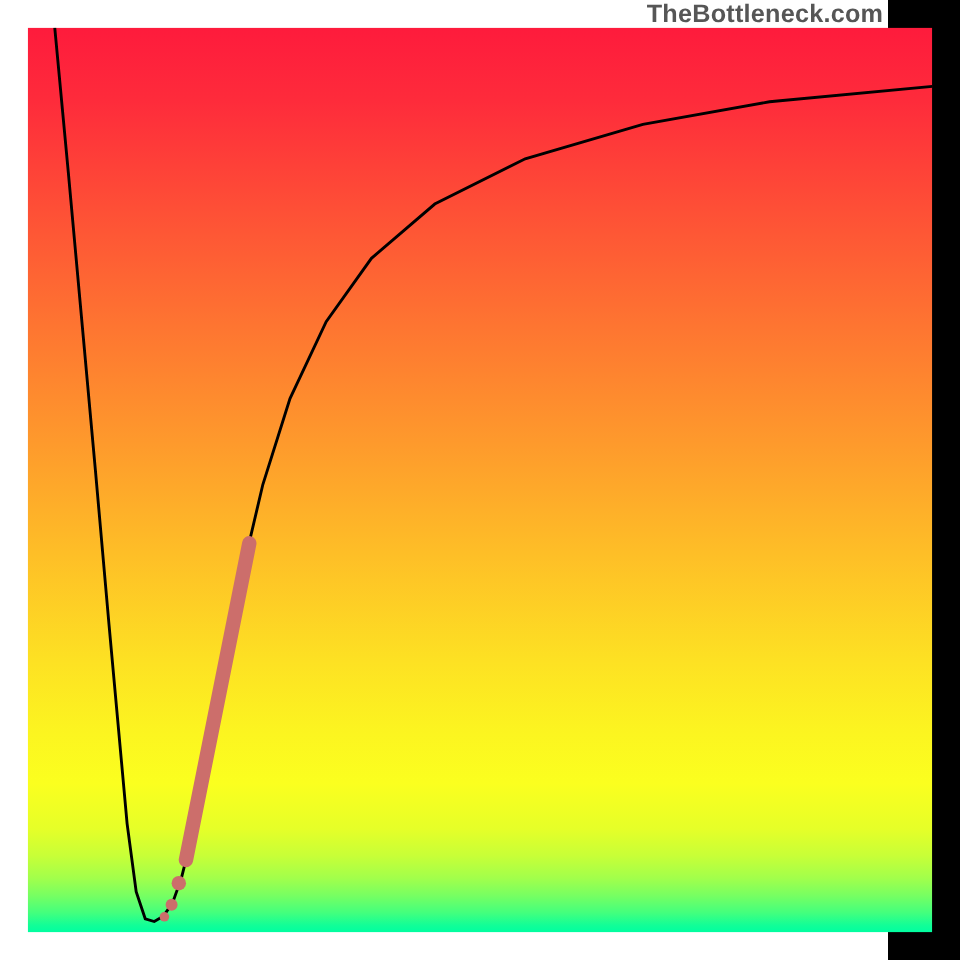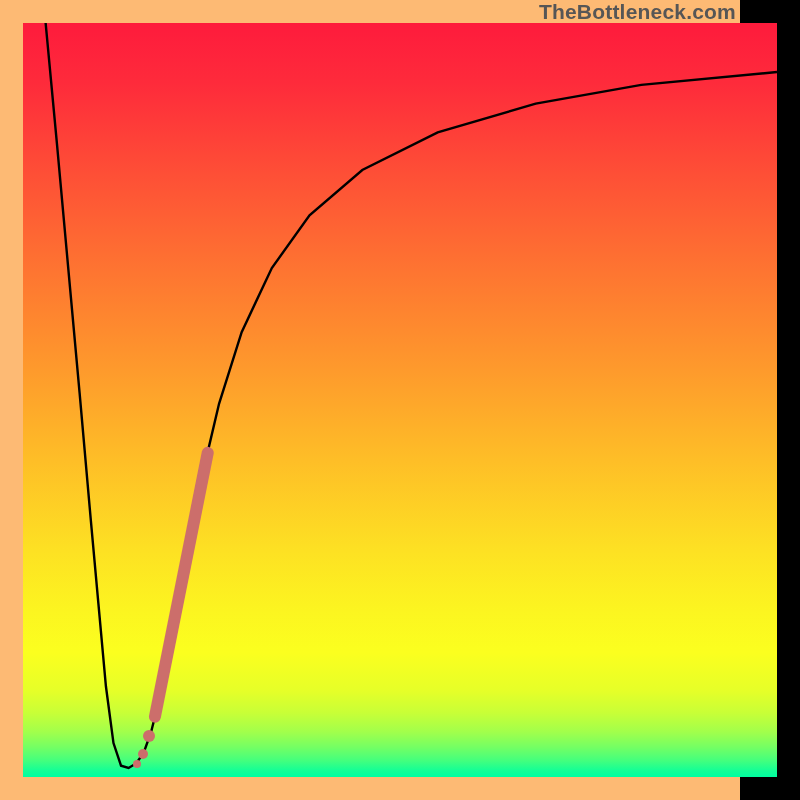--- a/index.html
+++ b/index.html
@@ -7,21 +7,21 @@
     padding: 0;
     width: 800px;
     height: 800px;
     overflow: hidden;
     background: #000;
   }
   .frame {
     position: relative;
     width: 740px;
     height: 800px;
-    background: #fdba74;
+    background: #ffffff;
   }
   .plot-area {
     position: absolute;
     left: 23px;
     top: 23px;
     width: 754px;
     height: 754px;
     overflow: hidden;
   }
   .gradient-bg {

